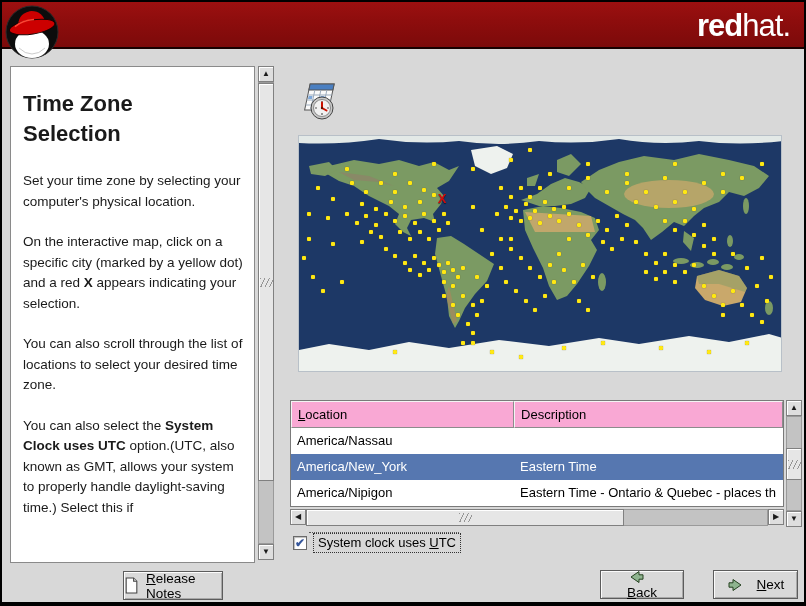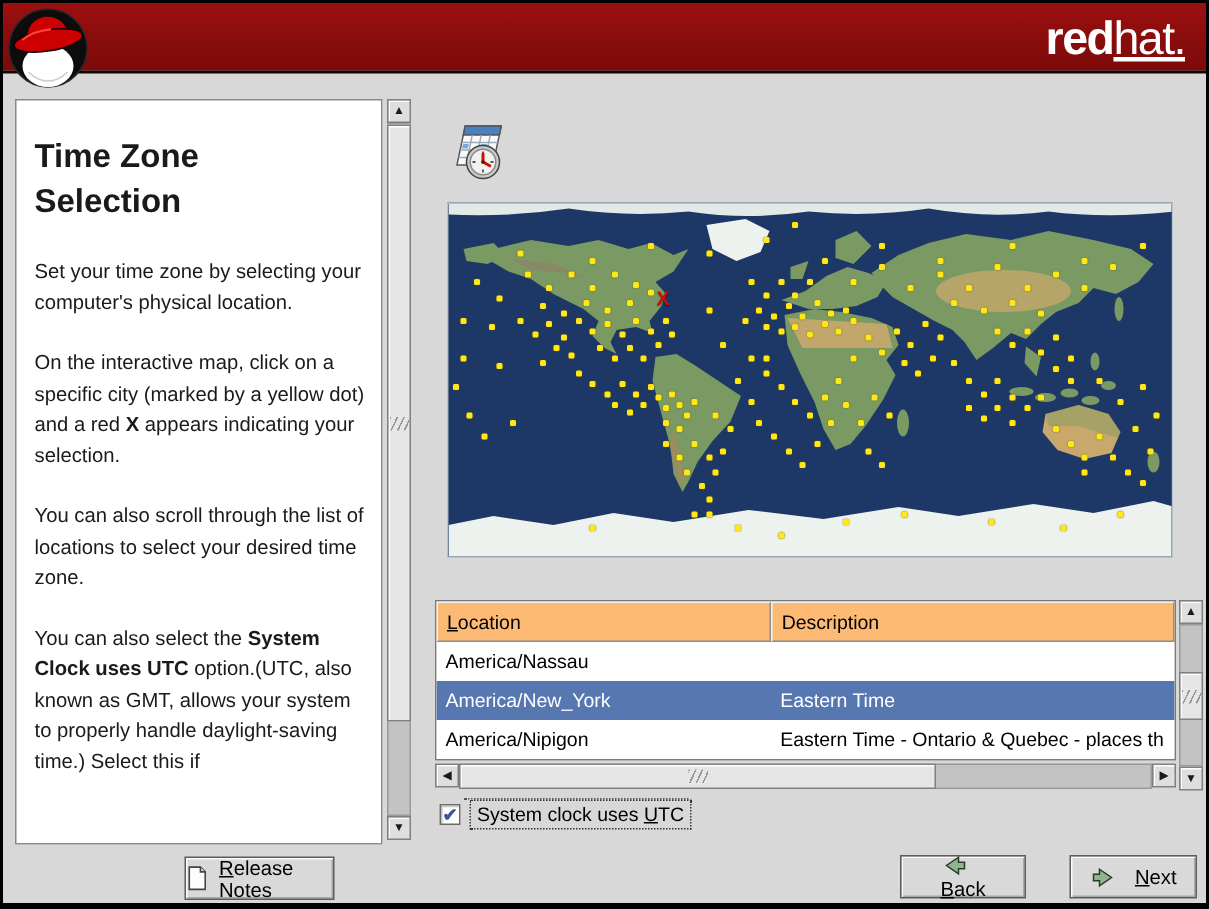--- a/index.html
+++ b/index.html
@@ -15,21 +15,21 @@
     position:absolute; left:0; top:0; width:802px; height:47px;
     background:linear-gradient(#9c1010, var(--banner) 40%, #7c0a0a);
     border-bottom:2px solid #180000;
   }
   .shadowman { position:absolute; left:3px; top:2px; z-index:5; }
   .wordmark {
     position:absolute; right:14px; top:6px; color:#fff;
     font-size:31px; letter-spacing:-1px; line-height:36px;
   }
   .wordmark .wm-bold { font-weight:700; }
-  .wordmark .wm-light { font-weight:400;text-decoration:underline; }
+  .wordmark .wm-light { font-weight:400; }
   
   .help-panel {
     position:absolute; left:8px; top:64px; width:245px; height:497px;
     background:#fff; border:1px solid #8a8a8a; overflow:hidden;
     padding:22px 8px 0 12px; color:#1a1a1a;
   }
   .help-title { font-size:22px; font-weight:700; line-height:30px; width:190px; margin-bottom:22px; }
   .help-panel p { font-size:13.5px; line-height:20.5px; margin-bottom:20px; }
   .bold { font-weight:700; }
   
@@ -65,21 +65,21 @@
     position:absolute; margin:-8px 0 0 -5px; color:var(--marker);
     font-weight:700; font-size:13px; text-shadow:0 1px 1px rgba(0,0,0,.5);
   }
   
   .tz-table {
     position:absolute; left:288px; top:398px; width:494px; height:107px;
     background:#fff; border:1px solid #7a7a7a; overflow:hidden;
   }
   .tz-head { display:flex; height:27px; }
   .tz-head-cell {
-    background:#fdba74; border:1px solid #8c8c8c; border-top-color:#f4f4f4; border-left-color:#f4f4f4;
+    background:#f9a8d4; border:1px solid #8c8c8c; border-top-color:#f4f4f4; border-left-color:#f4f4f4;
     font-size:13px; color:#000; padding:5px 0 0 6px; overflow:hidden; white-space:nowrap;
   }
   .tz-head-cell.c0 { width:224px; }
   .tz-head-cell.c1 { width:270px; }
   .tz-row { display:flex; height:26px; font-size:13px; color:#000; background:#fff; }
   .tz-row .cell { padding:5px 0 0 6px; white-space:nowrap; overflow:hidden; }
   .tz-row .c0 { width:224px; }
   .tz-row .c1 { width:270px; }
   .tz-row.selected { background:var(--sel); color:#fff; }
   .mn { text-decoration:underline; }

